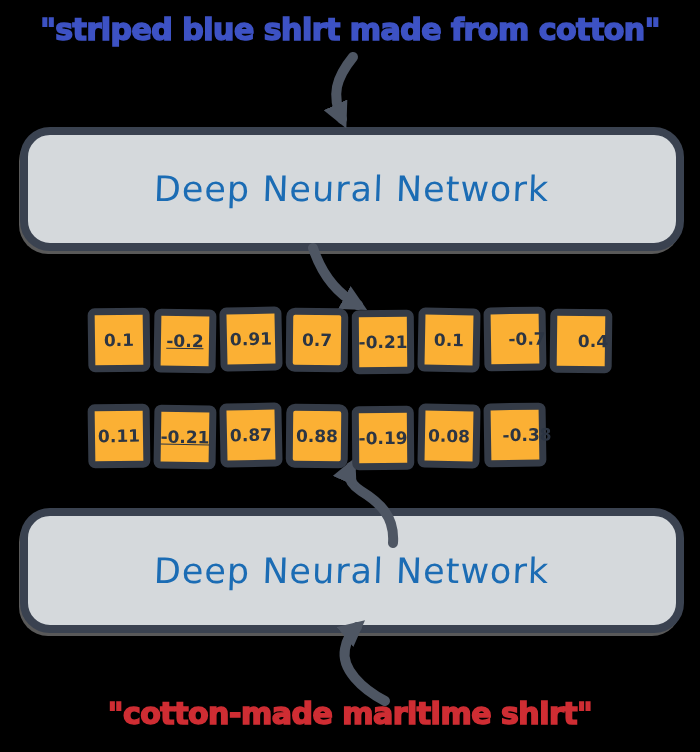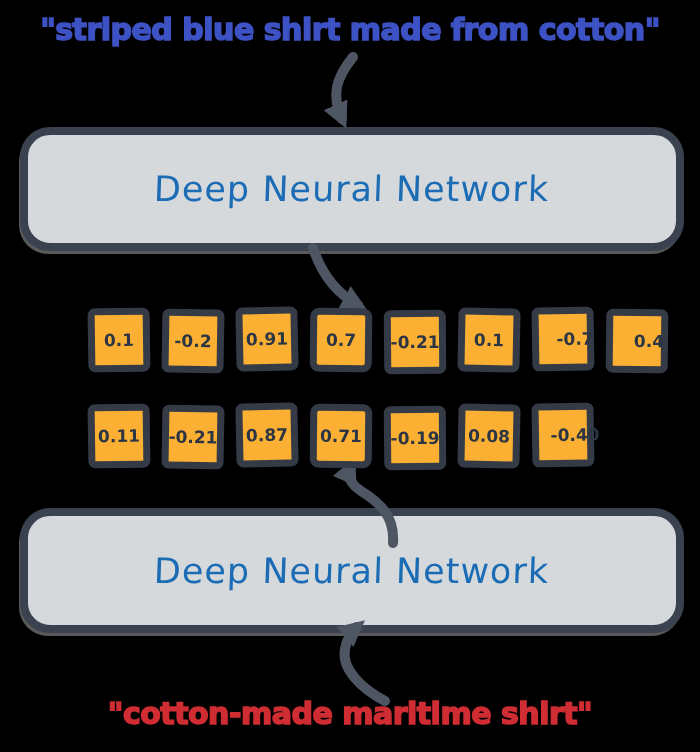--- a/index.html
+++ b/index.html
@@ -72,41 +72,41 @@
     color: var(--box-label, #1b6cb4);
     font-size: 35px;
     letter-spacing: 1px;
     white-space: nowrap;
     transform: skewX(-2deg);
   }
   .vector-row {
     position: absolute;
     left: 88px;
     display: flex;
-    gap: 12px;
+    gap: 4px;
     z-index: 3;
   }
   .row1 { top: 308px; }
   .row2 { top: 404px; }
   .cell {
     width: 62px;
     height: 64px;
     box-sizing: border-box;
     background: var(--cell-fill, #fbb034);
     border: 7px solid var(--cell-border, #343b47);
     border-radius: 7px;
     display: flex;
     align-items: center;
     justify-content: center;
     color: var(--cell-text, #2c3543);
     font-size: 17px;
     font-weight: bold;
   }
   .cell:nth-child(1) { transform: rotate(-0.8deg); }
-  .cell:nth-child(2) { transform: rotate(0.9deg) translateY(1px); }
+  .cell:nth-child(2) { transform: rotate(0.9deg) translateY(1px); text-decoration: underline; }
   .cell:nth-child(3) { transform: rotate(-1.2deg) translateY(-1px); }
   .cell:nth-child(4) { transform: rotate(0.6deg); border-radius: 9px; }
   .cell:nth-child(5) { transform: rotate(-0.5deg) translateY(2px); }
   .cell:nth-child(6) { transform: rotate(1.1deg); }
   .cell:nth-child(7) { transform: rotate(-0.9deg) translateY(-1px); padding-left: 24px; }
   .cell:nth-child(8) { transform: rotate(0.7deg) translateY(1px); padding-left: 24px; }
 </style>
 </head>
 <body>
 
@@ -138,24 +138,24 @@
     <div class="cell">-0.21</div>
     <div class="cell">0.1</div>
     <div class="cell">-0.7</div>
     <div class="cell">0.4</div>
   </div>
 
   <div class="vector-row row2">
     <div class="cell">0.11</div>
     <div class="cell">-0.21</div>
     <div class="cell">0.87</div>
-    <div class="cell">0.71</div>
+    <div class="cell">0.88</div>
     <div class="cell">-0.19</div>
     <div class="cell">0.08</div>
-    <div class="cell">-0.40</div>
+    <div class="cell">-0.38</div>
   </div>
 
   <div class="dnn-box box-bottom">
     <span class="dnn-label">Deep Neural Network</span>
   </div>
 
   <div class="caption caption-bottom">"cotton-made maritime shirt"</div>
 
 </div>
 

